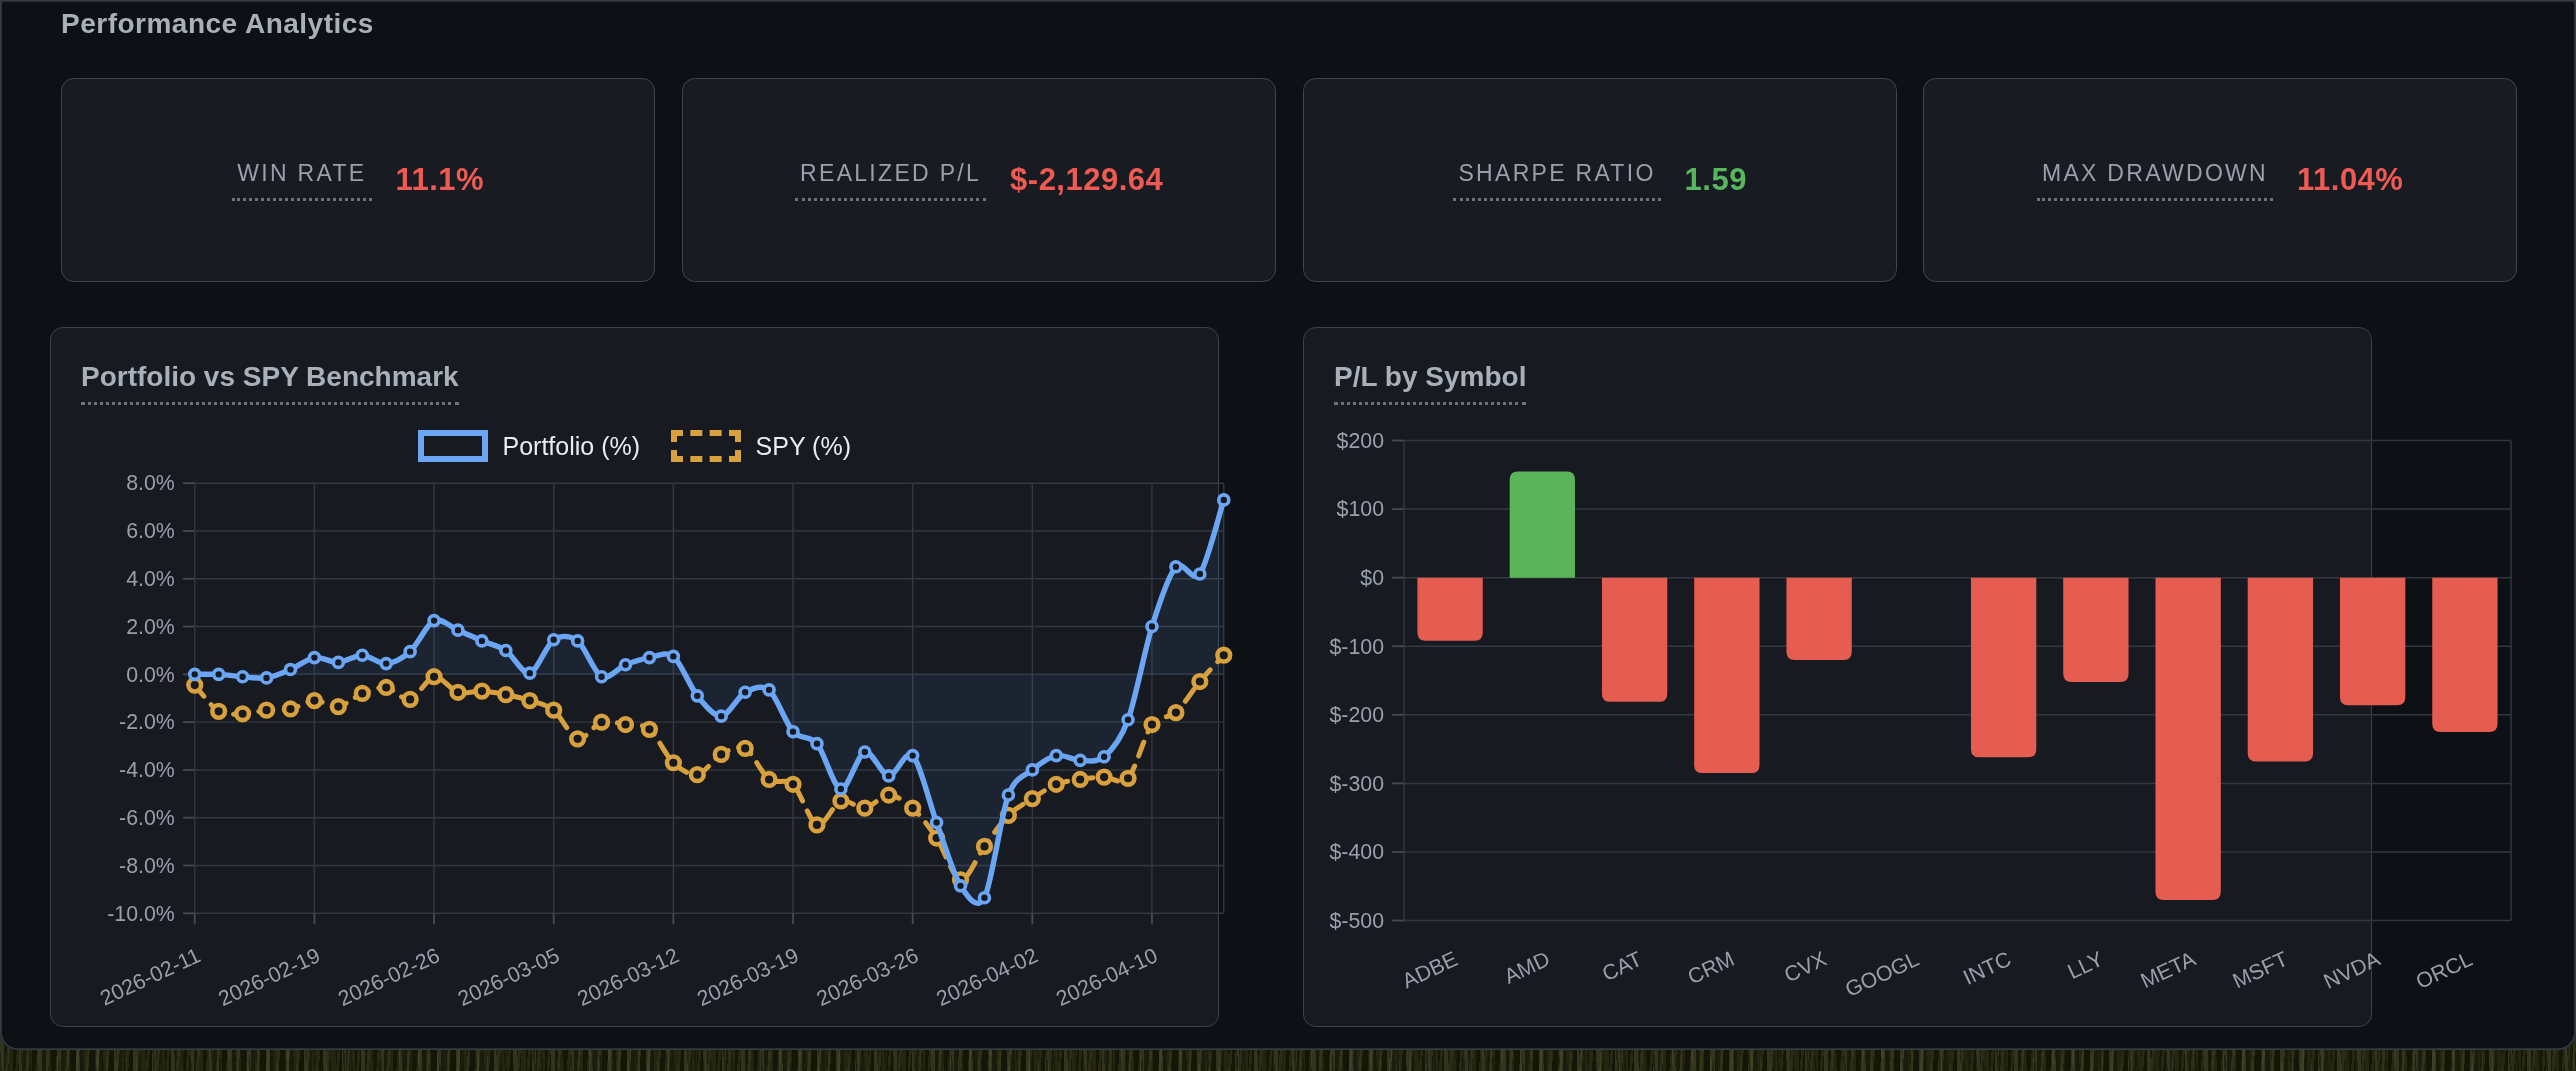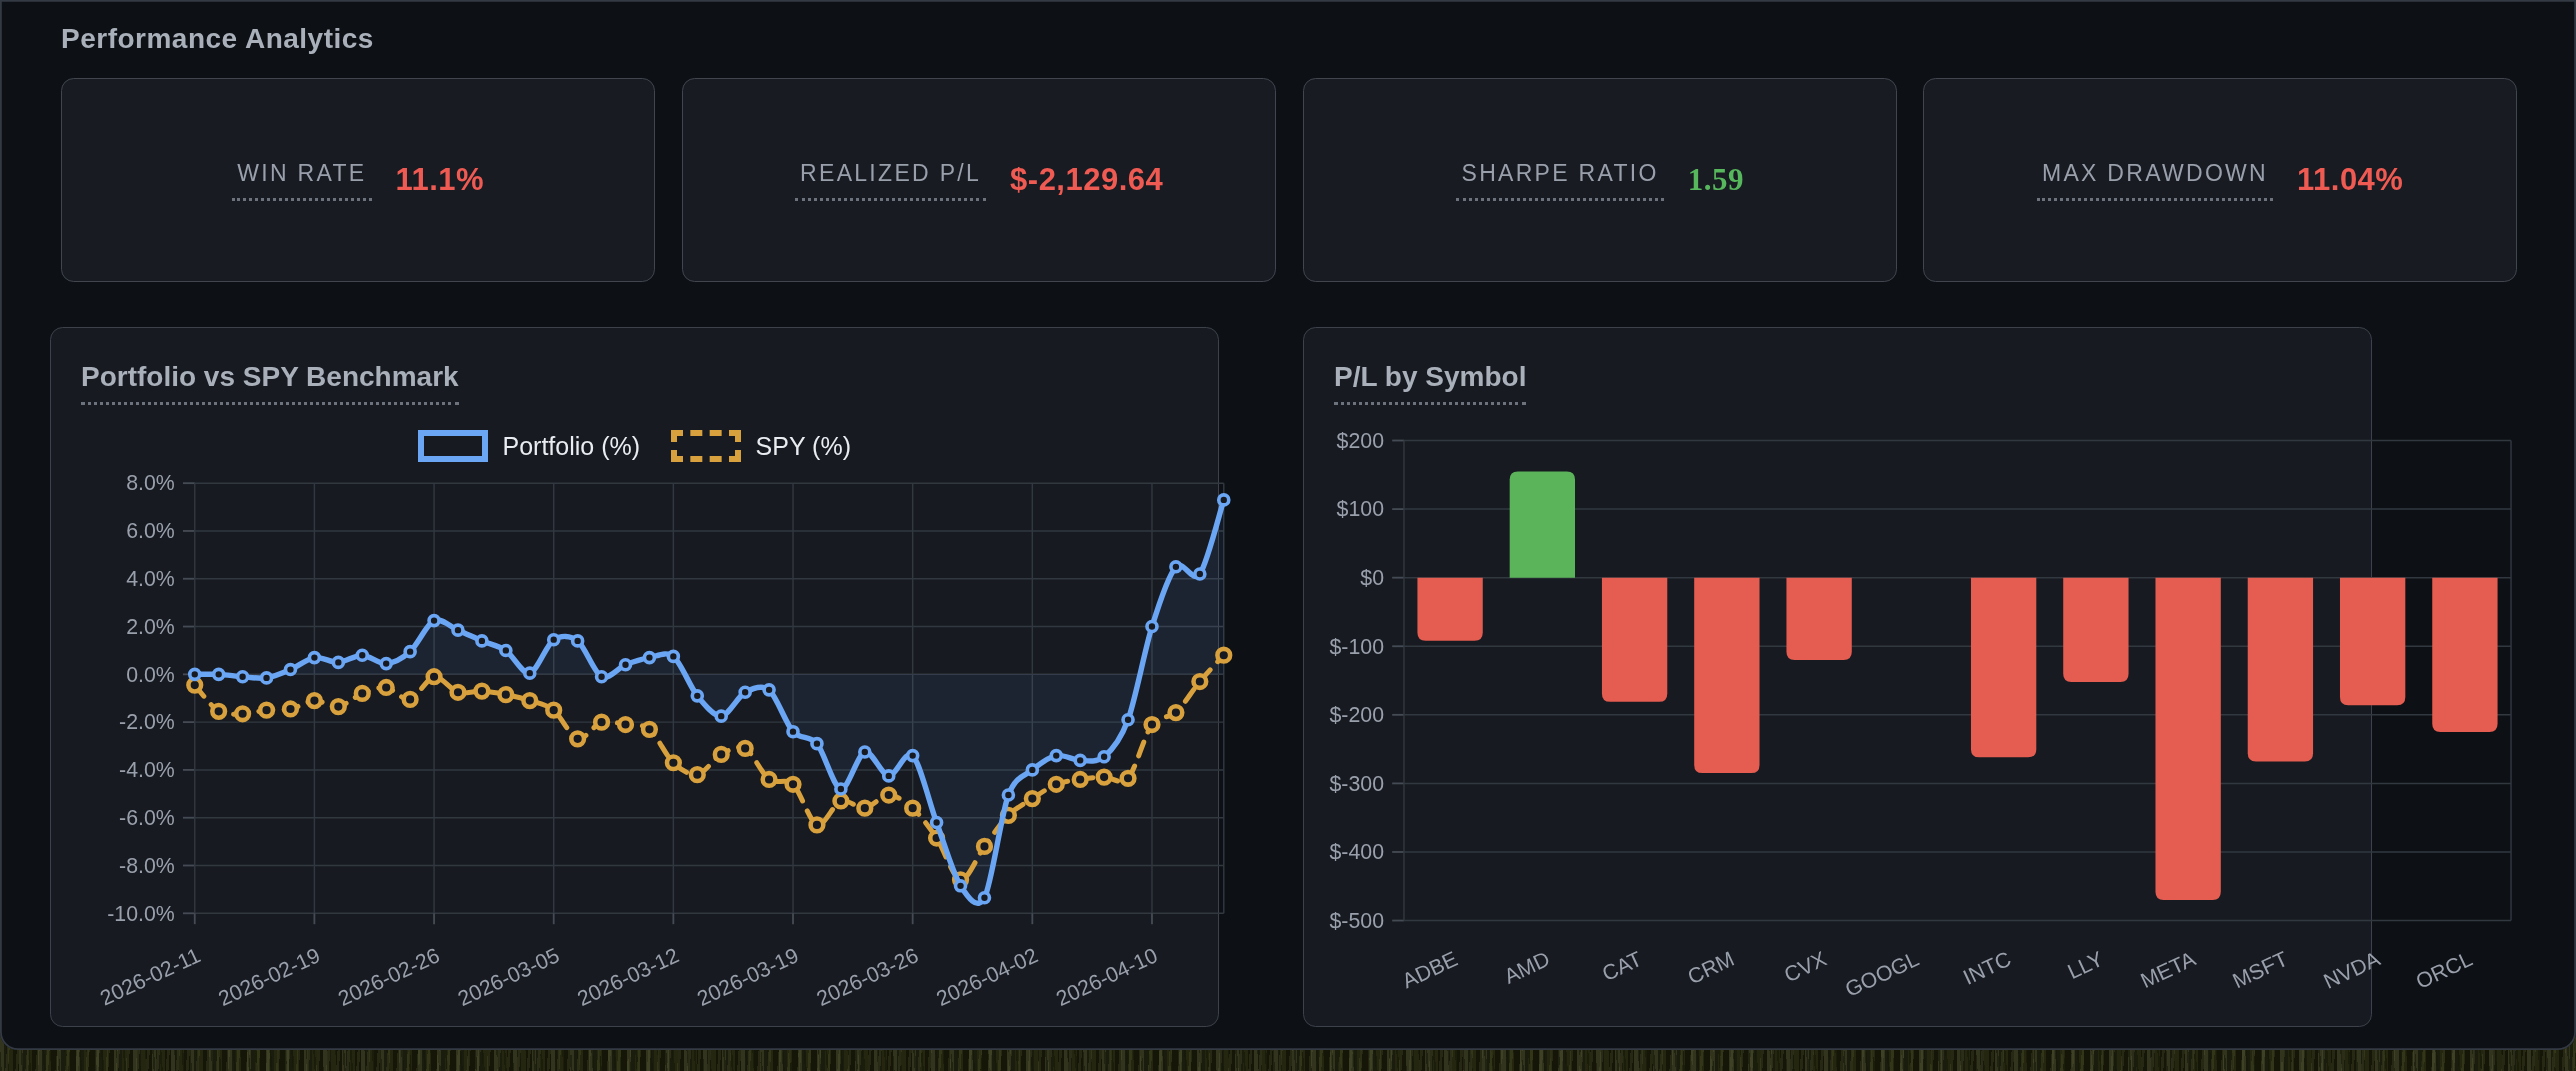--- a/index.html
+++ b/index.html
@@ -11,35 +11,35 @@
       repeating-linear-gradient(86deg, rgba(20,22,8,.55) 0 1.8px, rgba(0,0,0,0) 1.8px 7.3px),
       repeating-linear-gradient(90deg, #32341e 0 4.5px, #1a1c0e 4.5px 8.2px, #24260f 8.2px 12.7px, #151608 12.7px 19px);
   }
   .dashboard{
     position:absolute;left:0;top:0;width:2576px;height:1050px;
     background:#0d1015;border-radius:0 0 18px 18px;
     box-shadow:0 0 0 1.8px #343a43 inset;
     overflow:hidden;
   }
   .page-title{
-    position:absolute;left:61px;top:23px;
+    position:absolute;left:61px;top:8px;
     font-size:28px;font-weight:bold;color:#a9b0ba;letter-spacing:0.5px;
   }
   .card{
     position:absolute;top:78px;width:592px;height:202px;
     background:#181b22;border:1.8px solid #40454e;border-radius:12.7px;
     display:flex;align-items:center;justify-content:center;gap:23.6px;
   }
   .card .label{
     font-size:23px;color:#99a0ab;letter-spacing:2.3px;
     padding:0 5.4px 11px 5.4px;border-bottom:3.6px dotted #6d737d;
   }
   .card .value{font-size:31px;font-weight:bold;letter-spacing:0.5px;}
   .value.red{color:#ef5a52;}
-  .value.green{color:#57b75c;font-family:Liberation Serif, serif;}
+  .value.green{color:#57b75c;}
   .panel{
     position:absolute;top:327px;height:700px;
     background:#171a21;border:1.8px solid #3c414a;border-radius:12.7px;
     box-sizing:border-box;
   }
   #panel-line{left:50px;width:1169px;}
   #panel-bar{left:1303px;width:1069px;}
   .panel-title{
     position:absolute;left:30px;top:33px;
     font-size:28px;font-weight:bold;color:#a9b0ba;

